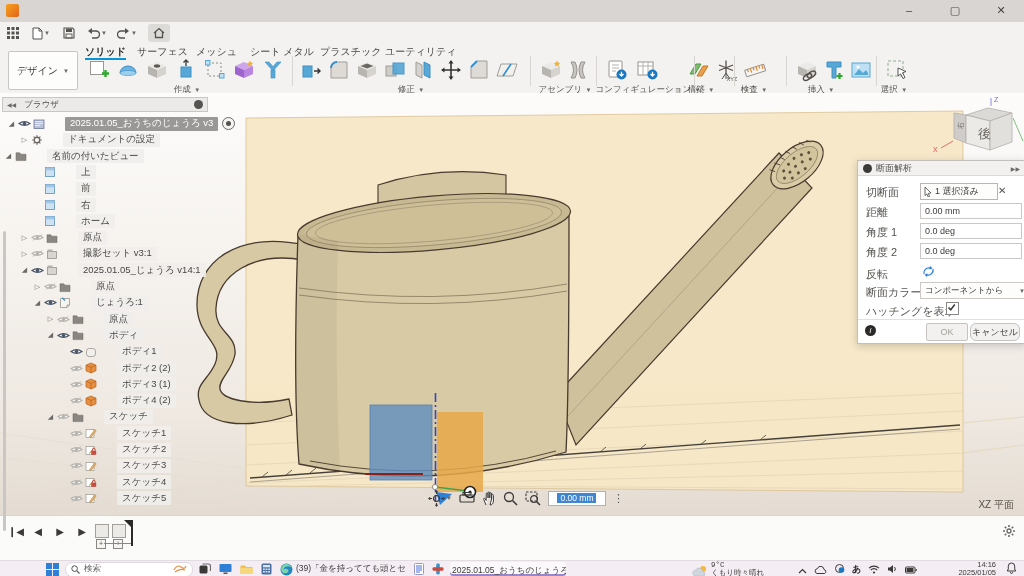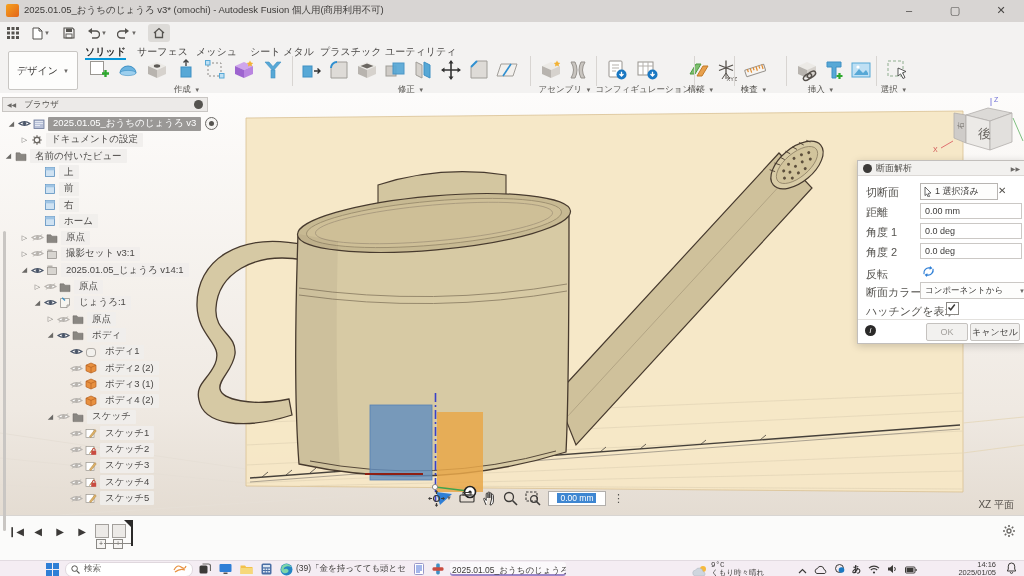--- a/index.html
+++ b/index.html
@@ -30,21 +30,21 @@
   
   #canvas{left:0;top:93px;z-index:1;}
   
   #browser{left:0;top:96px;width:210px;height:410px;z-index:5;}
   #browser-header{left:2px;top:1px;width:196px;height:13px;background:#eceae8;border:1px solid #c9c6c3;
      font-size:8.5px;color:#55534f;display:flex;align-items:center;padding:0 4px;gap:8px;}
   .trow{position:absolute;height:15px;display:flex;align-items:center;font-size:9.5px;color:#4a4846;white-space:nowrap;}
   .trow .arr{width:11px;font-size:7px;color:#6b6966;text-align:center;flex:none;}
   .trow .eye{width:15px;flex:none;display:flex;justify-content:center;}
   .trow .ticon{width:14px;flex:none;display:flex;justify-content:center;}
-  .trow .tlabel{background:rgba(240,238,235,.92);padding:0.5px 5px;border-radius:1px;margin-left:2px;}
+  .trow .tlabel{background:rgba(240,238,235,.92);padding:0.5px 5px;border-radius:1px;margin-left:19px;}
   .trow.sel .tlabel{background:#9a9896;color:#fff;}
   .radio{width:11px;height:11px;border:1px solid #6b6966;border-radius:50%;background:#f5f4f2;margin-left:4px;
      display:flex;align-items:center;justify-content:center;}
   .radio::after{content:"";width:5px;height:5px;border-radius:50%;background:#55534f;}
   #tree-scroll{left:3px;top:135px;width:3px;height:300px;background:#c9c6c3;border-radius:2px;}
   
   #dialog{left:857px;top:160px;width:167px;height:182px;background:#fff;border:1px solid #c2bfbc;
      box-shadow:0 2px 8px rgba(0,0,0,.18);z-index:7;font-size:9.5px;color:#3c3a38;}
   #dlg-header{left:0;top:0;width:167px;height:15px;background:#f2f1ef;border-bottom:1px solid #dcd9d6;
      display:flex;align-items:center;padding:0 5px;gap:4px;box-sizing:border-box;}
@@ -222,21 +222,20 @@
     <text x="994" y="9" font-size="7" fill="#7070d6">Z</text>
     <line x1="953" y1="48" x2="941" y2="55" stroke="#e07070" stroke-width="1"></line>
     <text x="933" y="59" font-size="7" fill="#d05555">X</text>
     <line x1="1013" y1="25" x2="1023" y2="48" stroke="#7fbf7f" stroke-width="1"></line>
   </g>
   <text x="1014" y="415" font-size="10" fill="#55504b" text-anchor="end">XZ 平面</text>
 </svg>
 
 <div id="titlebar" class="abs">
   <div id="fusion-logo" class="abs"></div>
-  <div class="abs tb-title">2025.01.05_おうちのじょうろ v3* (omochi) - Autodesk Fusion 個人用(商用利用不可)</div>
   <div class="abs winctl" style="left:888px;">–</div>
   <div class="abs winctl" style="left:934px;">▢</div>
   <div class="abs winctl" style="left:980px;">✕</div>
 </div>
 
 <div id="row2" class="abs">
   <div class="abs qat-ic" style="left:4px;">
       <svg width="12" height="12" viewBox="0 0 12 12">
         <g fill="#55534f">
           <rect x="0" y="0" width="3" height="3"></rect>
@@ -940,21 +939,21 @@
   </div>
   <div class="dlg-label" style="top:143px;">ハッチングを表示</div>
   <div class="chk" style="top:141px;left:88px;">
     <svg width="9" height="9" viewBox="0 0 9 9">
         <path d="M1.5 4.5 L3.7 6.8 L7.8 1.5" fill="none" stroke="#3c3a38" stroke-width="1.5"></path>
       </svg>
   </div>
   <div id="dlg-footer-line" class="abs"></div>
   <div class="abs" style="left:7px;top:164px;width:11px;height:11px;border-radius:50%;background:#2b2a29;color:#fff;font-size:8px;text-align:center;line-height:11px;font-style:italic;">i</div>
   <div class="dlg-btn" style="left:68px;top:162px;width:40px;color:#a3a09c;">OK</div>
-  <div class="dlg-btn" style="left:112px;top:162px;width:48px;color:#3c3a38;">キャンセル</div>
+  <div class="dlg-btn" style="left:112px;top:162px;width:48px;color:#3c3a38;border-radius:6px;">キャンセル</div>
 </div>
 
 <div id="navbar" class="abs">
   <span class="nav-ic">
     <svg width="17" height="17" viewBox="0 0 17 17">
         <circle cx="8.5" cy="8.5" r="3" fill="none" stroke="#3c3a38" stroke-width="1.2"></circle>
         <path d="M8.5 1 V4 M8.5 13 V16 M1 8.5 H4 M13 8.5 H16" stroke="#3c3a38" stroke-width="1.2"></path>
         <path d="M8.5 0 L6.8 2.2 H10.2 Z M8.5 17 L6.8 14.8 H10.2 Z M0 8.5 L2.2 6.8 V10.2 Z M17 8.5 L14.8 6.8 V10.2 Z" fill="#3c3a38"></path>
       </svg>
     <span class="caret">▼</span>

